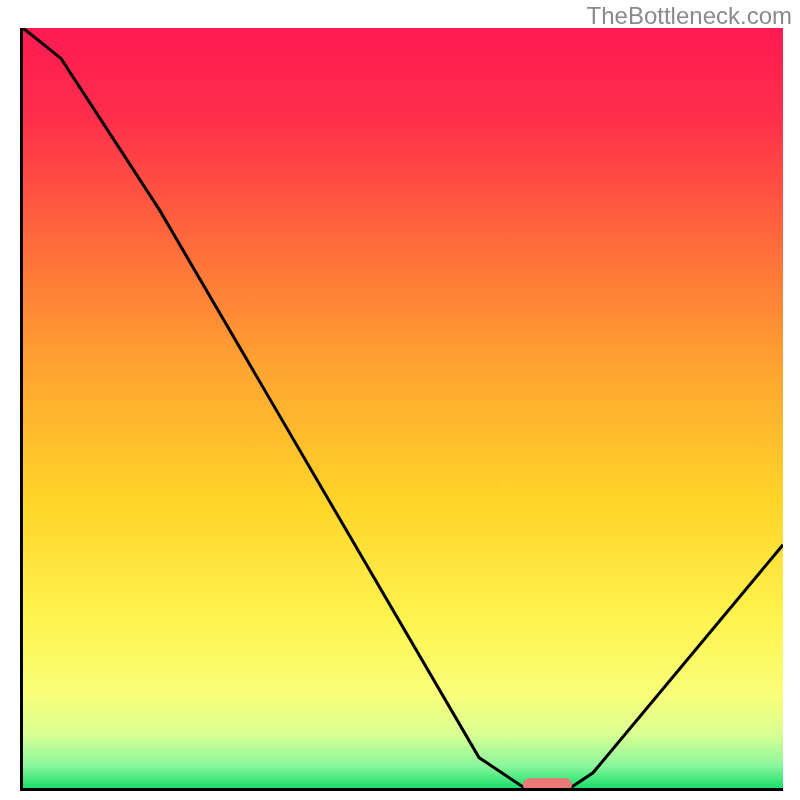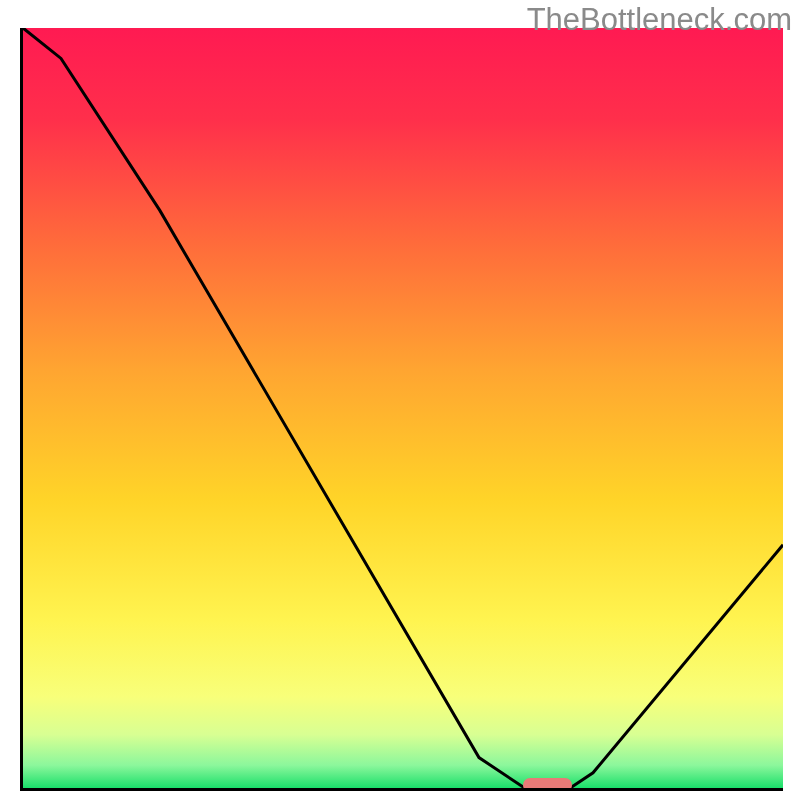--- a/index.html
+++ b/index.html
@@ -13,21 +13,21 @@
   .container {
     position: relative;
     width: 800px;
     height: 800px;
   }
   .watermark {
     position: absolute;
     top: 2px;
     right: 8px;
     color: #8a8a8a;
-    font-size: 31px;
+    font-size: 24px;
     font-weight: 500;
     z-index: 10;
   }
   .plot-area {
     position: absolute;
     left: 20px;
     top: 28px;
     width: 760px;
     height: 760px;
     border-left: 3px solid #000;

